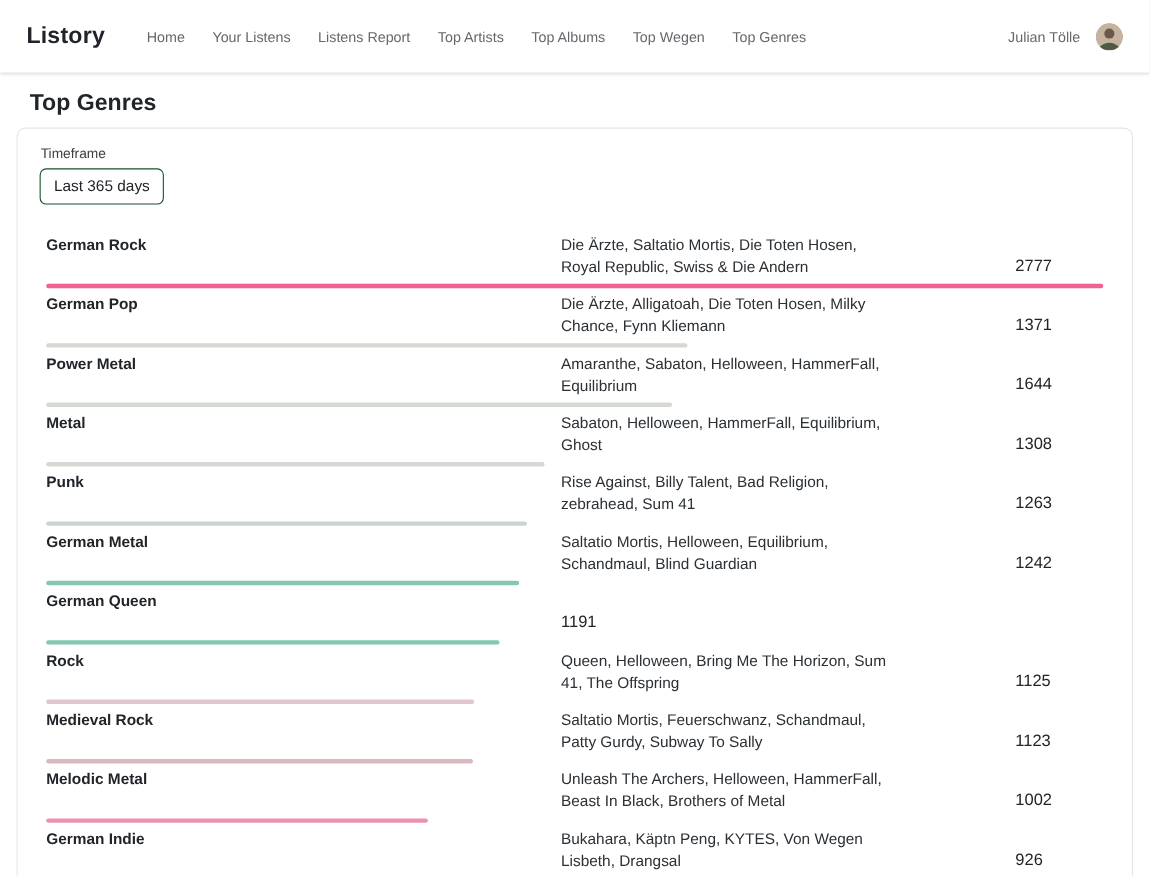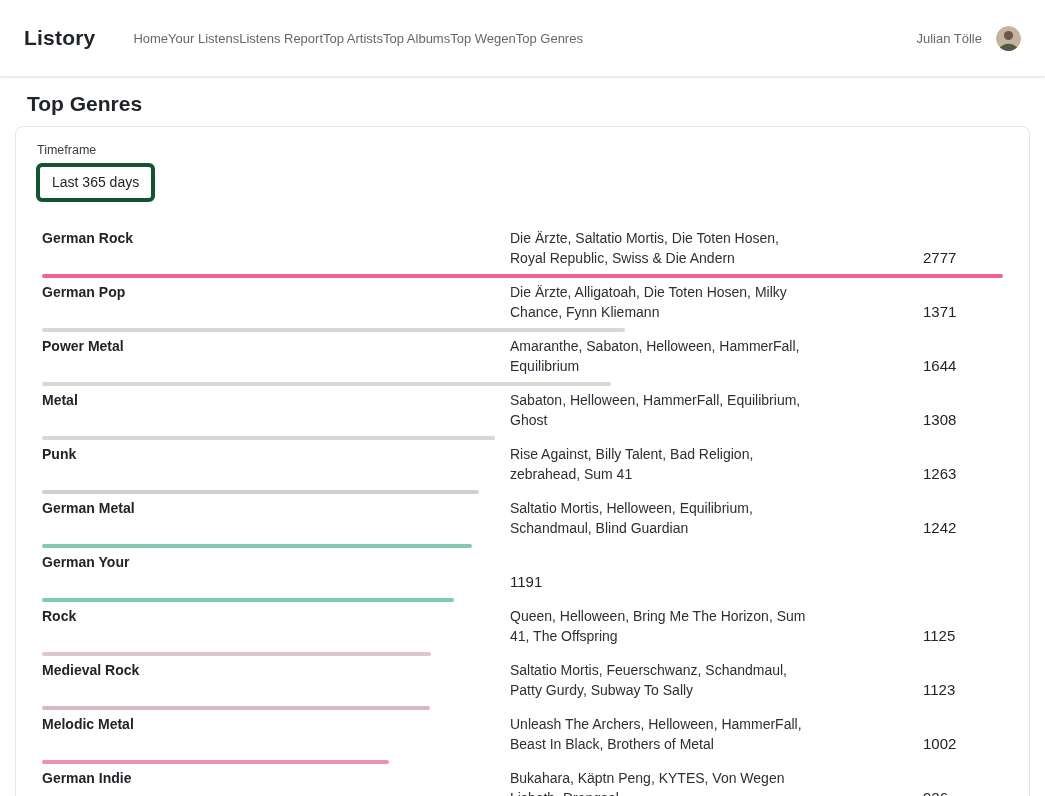--- a/index.html
+++ b/index.html
@@ -5,30 +5,30 @@
   * { box-sizing: border-box; }
   html, body { margin: 0; padding: 0; }
   body {
     width: 1045px; height: 796px; overflow: hidden;
     background: #ffffff; color: #212529;
     font-family: "Liberation Sans", sans-serif;
   }
 
   
   .topbar {
-    height: 76px; display: flex; align-items: center;
+    height: 66px; display: flex; align-items: center;
     padding: 0 24px; background: #fff;
     box-shadow: 0 1px 3px rgba(33,37,41,.18);
     position: relative; z-index: 2;
   }
   .brand {
     font-size: 21px; font-weight: 700; color: #212529;
     text-decoration: none; margin-right: 38px; letter-spacing: .2px;
   }
-  .nav { display: flex; align-items: center; }
+  .nav { display: flex; gap: 25px; align-items: center; }
   .nav a {
     font-size: 13px; color: #64686c; text-decoration: none; white-space: nowrap;
   }
   .topbar-right { margin-left: auto; display: flex; align-items: center; gap: 14px; justify-content: flex-end; }
   .user-name { font-size: 13px; color: #64686c; }
   .avatar {
     width: 25px; height: 25px; border-radius: 50%; overflow: hidden;
     display: inline-block; cursor: pointer; flex: 0 0 auto;
   }
   .avatar svg { display: block; }
@@ -40,21 +40,21 @@
     margin: 16px 12px 10px;
   }
   .card {
     border: 1px solid #e2e5e8; border-radius: 8px;
     background: #fff; padding: 16px 20px 24px;
   }
   .tf-label { font-size: 12.5px; color: #404040; margin: 0 0 6px 1px; }
   .tf-btn {
     font-family: "Liberation Sans", sans-serif;
     font-size: 14px; color: #212529; background: #fff;
-    border: 4px solid #14532d; border-radius: 6px;
+    border: 1px solid #14532d; border-radius: 6px;
     padding: 6px 12px; cursor: pointer; line-height: 19px;
   }
 
   
   .genre-table { margin-top: 22px; padding: 0 6px; }
   .row {
     position: relative;
     display: grid;
     grid-template-columns: 440px 1fr 80px;
     padding: 4px 0 10px;
@@ -138,21 +138,21 @@
   </div>
 
   <div class="row">
     <div class="genre">German Metal</div>
     <div class="artists">Saltatio Mortis, Helloween, Equilibrium, Schandmaul, Blind Guardian</div>
     <div class="count">1242</div>
     <div class="bar" style="width: 44.7%; background: rgb(130, 200, 180);"></div>
   </div>
 
   <div class="row">
-    <div class="genre">German Your</div>
+    <div class="genre">German Queen</div>
     <div class="count">1191</div>
     <div class="bar" style="width: 42.9%; background: rgb(130, 200, 180);"></div>
   </div>
 
   <div class="row">
     <div class="genre">Rock</div>
     <div class="artists">Queen, Helloween, Bring Me The Horizon, Sum 41, The Offspring</div>
     <div class="count">1125</div>
     <div class="bar" style="width: 40.5%; background: rgb(223, 198, 203);"></div>
   </div>

